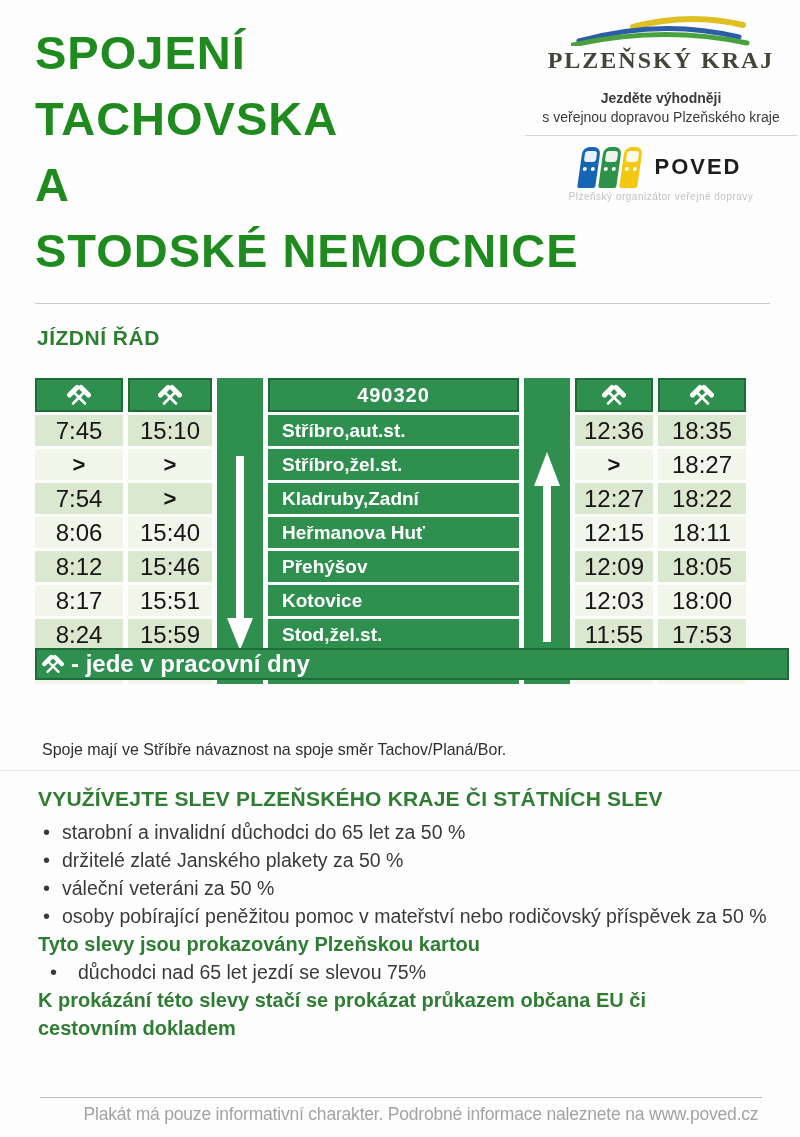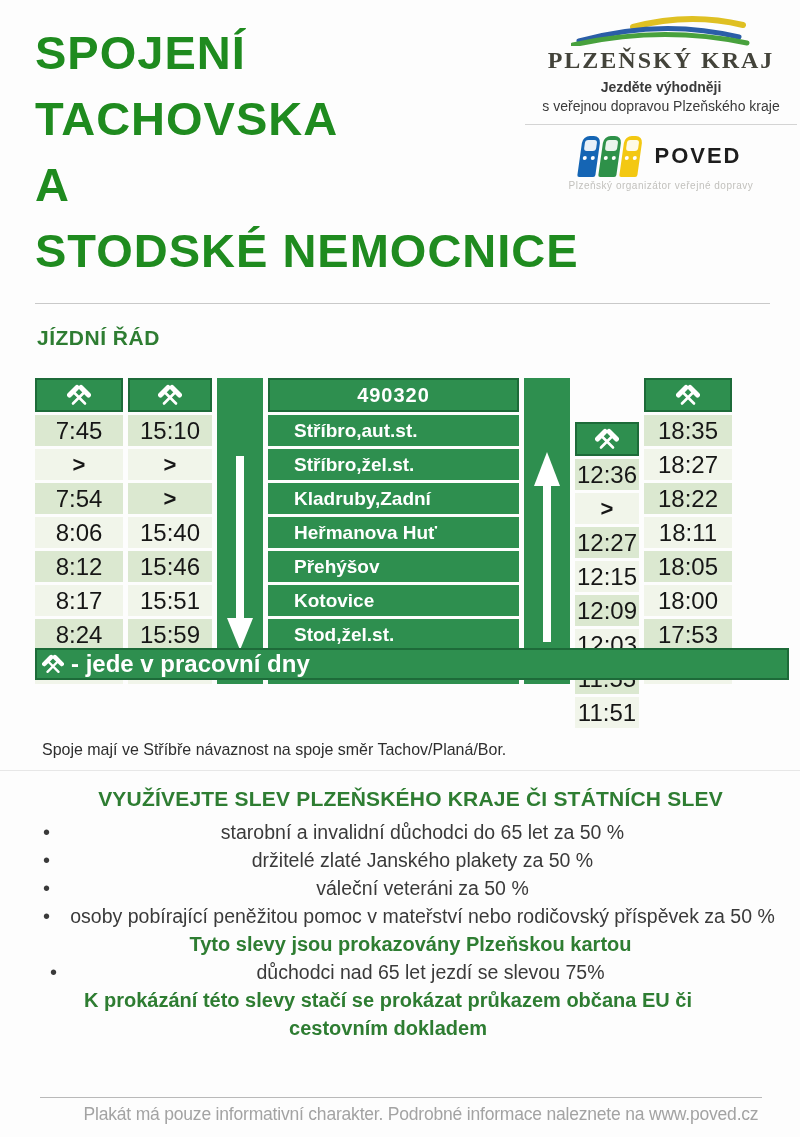--- a/index.html
+++ b/index.html
@@ -15,21 +15,21 @@
   body{font-family:"Liberation Sans", sans-serif;}
   .page{position:relative;width:800px;height:1137px;background:#fdfdfd;overflow:hidden;}
 
   
   .title{position:absolute;left:35px;top:20px;color:var(--title-green);
          font-size:47px;font-weight:bold;line-height:66px;letter-spacing:1px;}
   .brand{position:absolute;left:525px;top:14px;width:272px;text-align:center;}
   .arcs{display:block;margin:0 auto;width:180px;height:32px;}
   .region-name{font-family:"Liberation Serif", serif;font-weight:600;font-size:24px;
                color:#43433a;letter-spacing:2px;margin-top:1px;}
-  .slogan1{font-size:14px;font-weight:bold;color:#3a3a3a;margin-top:5px;}
+  .slogan1{font-size:14px;font-weight:bold;color:#3a3a3a;margin-top:16px;}
   .slogan2{font-size:14px;color:#3a3a3a;margin-top:3px;}
   .brand-divider{border:none;border-top:1px solid #d4d4d4;margin:10px 0 0 0;}
   .poved-row{display:flex;align-items:center;justify-content:center;gap:14px;margin-top:9px;height:44px;}
   .vehicles{display:flex;gap:3px;align-items:flex-end;}
   .veh{position:relative;width:18px;height:41px;border-radius:7px 7px 2px 2px;transform:skewX(-8deg);}
   .veh.blue{background:#1565b4;}
   .veh.green{background:#2e9149;}
   .veh.yellow{background:#f3c812;}
   .veh::before{content:"";position:absolute;top:4px;left:3px;right:3px;height:11px;
                background:rgba(255,255,255,.9);border-radius:3px;}
@@ -38,48 +38,48 @@
   .poved-name{font-size:22px;font-weight:bold;color:#1d1d1d;letter-spacing:2px;}
   .poved-sub{font-size:10px;color:#c2c1bd;margin-top:2px;letter-spacing:.5px;}
 
   .top-divider{position:absolute;left:35px;top:303px;width:735px;border:none;border-top:1px solid #c9c9c9;}
   .section-title{position:absolute;left:37px;top:326px;color:var(--accent-green);
                  font-size:21px;font-weight:bold;letter-spacing:.5px;}
 
   
   .ttable{position:absolute;left:35px;top:378px;width:738px;display:flex;gap:5px;}
   .tcol{display:flex;flex-direction:column;gap:3px;}
-  .w1{width:88px;} .w2{width:84px;} .w3{width:64px;margin-top:44px;} .w4{width:88px;text-align:right;}
+  .w1{width:88px;} .w2{width:84px;} .w3{width:78px;} .w4{width:88px;text-align:right;}
   .scol{width:251px;}
   .acol{width:46px;height:306px;background:var(--tgreen);position:relative;flex:none;}
   .hcell{height:34px;background:var(--tgreen);border:2px solid var(--tgreen-dark);
          display:flex;align-items:center;justify-content:center;flex:none;}
   .hicon{width:24px;height:24px;display:block;}
   .hicon svg{width:100%;height:100%;display:block;}
   .routecell{color:#fff;font-size:20px;font-weight:bold;letter-spacing:1px;}
   .cell{height:31px;display:flex;align-items:center;justify-content:center;
         font-size:24px;color:#161616;flex:none;}
   .tcol .cell:nth-child(even){background:var(--row-a);}
   .tcol .cell:nth-child(odd){background:var(--row-b);}
   .cell.chev{font-weight:bold;font-size:22px;}
   .scell{height:31px;background:var(--tgreen);color:#fff;font-weight:bold;font-size:19px;
-         display:flex;align-items:center;padding-left:26px;flex:none;}
+         display:flex;align-items:center;padding-left:14px;flex:none;}
   .arrow-svg{position:absolute;inset:0;width:100%;height:100%;}
 
   .legendbar{position:absolute;left:35px;top:648px;width:754px;height:32px;background:var(--tgreen);
              border:2px solid var(--tgreen-dark);display:flex;align-items:center;gap:7px;
              padding-left:5px;color:#fff;font-size:24px;font-weight:bold;}
   .legendbar .hicon{width:22px;height:22px;}
 
   .tt-note{position:absolute;left:42px;top:740px;font-size:17px;color:#2e2e2e;
            transform:scaleX(.94);transform-origin:left;white-space:nowrap;}
   .note-divider{position:absolute;left:0px;top:770px;width:800px;border:none;border-top:1px solid #e7e7e7;}
 
   
-  .discounts{position:absolute;left:38px;top:787px;width:745px;color:#3a3a3a;text-align:center;}
+  .discounts{position:absolute;left:38px;top:787px;width:745px;color:#3a3a3a;}
   .disc-heading{color:var(--accent-green);font-size:21px;font-weight:bold;letter-spacing:.2px;margin-bottom:7px;}
   .disc-list{list-style:none;}
   .disc-list li{position:relative;padding-left:24px;font-size:19.5px;line-height:28px;color:#3a3a3a;}
   .disc-list li::before{content:"\2022";position:absolute;left:5px;top:0;color:#3a3a3a;font-size:20px;}
   .green-bold{color:var(--accent-green);font-size:20px;font-weight:bold;line-height:28px;}
   .green-bold.wrap{max-width:700px;}
   li.indented{padding-left:40px;}
   li.indented::before{left:12px;}
 
   

